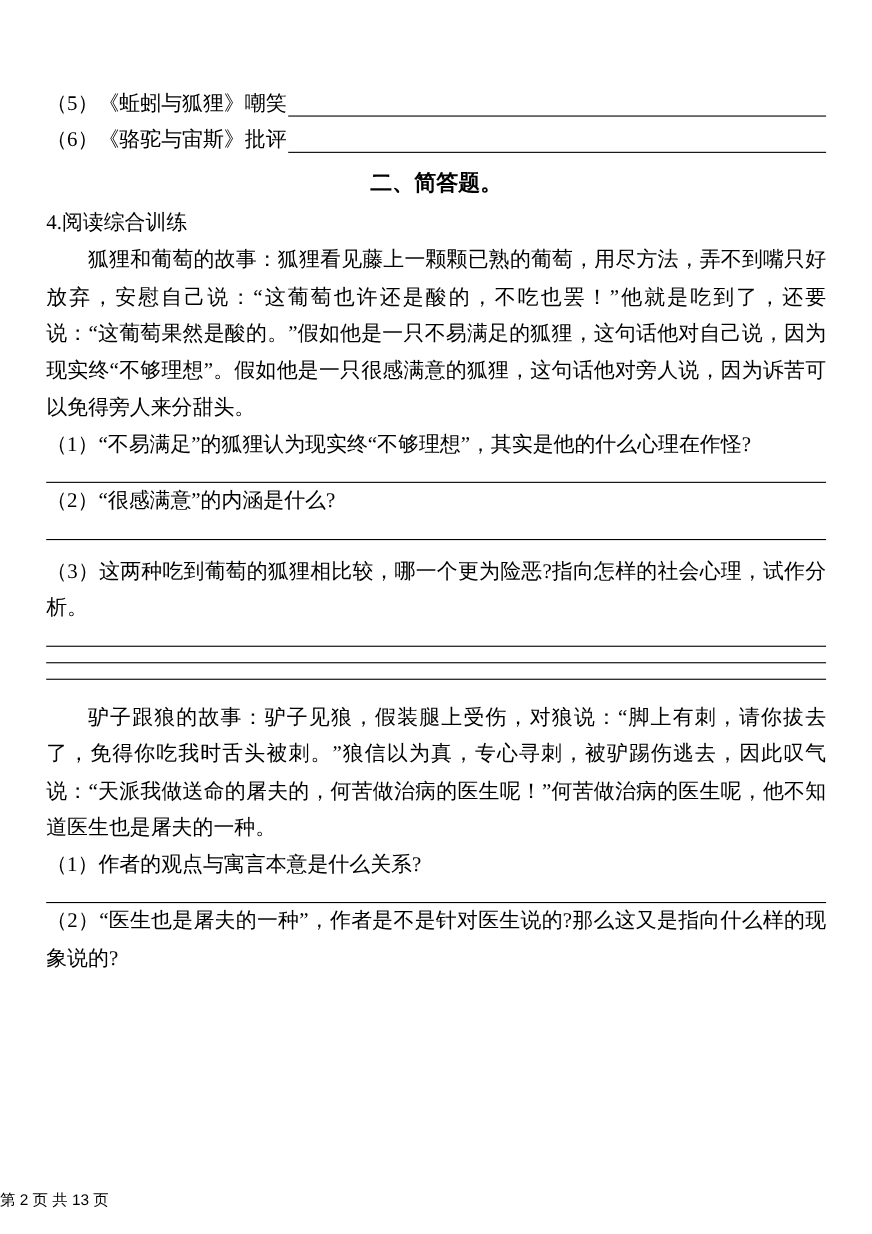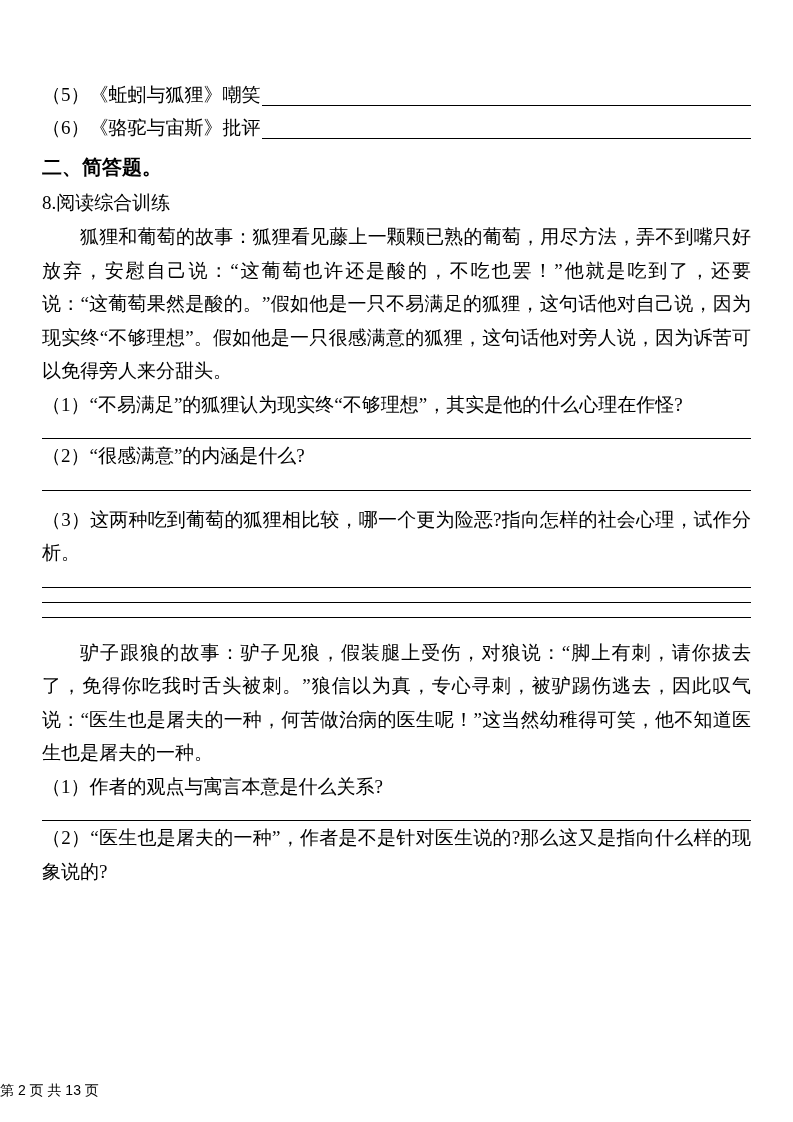--- a/index.html
+++ b/index.html
@@ -36,20 +36,21 @@
     flex: 1 1 auto;
     border-bottom: 1.2px solid #000;
     height: 22px;
     margin-left: 1px;
   }
   .section-title {
     font-size: 20px;
     font-weight: bold;
     line-height: 34px;
     margin-top: 6px;
+    text-align: center;
   }
   .sub-title {
     font-size: 19px;
     line-height: 34px;
     margin-top: 2px;
   }
   .para {
     font-size: 19px;
     line-height: 33.5px;
     text-align: justify;
@@ -95,39 +96,39 @@
     <span class="fill"></span>
   </div>
 
   <div class="line-item">
     <span class="lbl">（6）《骆驼与宙斯》批评</span>
     <span class="fill"></span>
   </div>
 
   <div class="section-title">二、简答题。</div>
 
-  <div class="sub-title">8.阅读综合训练</div>
+  <div class="sub-title">4.阅读综合训练</div>
 
   <p class="para indent">狐狸和葡萄的故事：狐狸看见藤上一颗颗已熟的葡萄，用尽方法，弄不到嘴只好放弃，安慰自己说：“这葡萄也许还是酸的，不吃也罢！”他就是吃到了，还要说：“这葡萄果然是酸的。”假如他是一只不易满足的狐狸，这句话他对自己说，因为现实终“不够理想”。假如他是一只很感满意的狐狸，这句话他对旁人说，因为诉苦可以免得旁人来分甜头。</p>
 
   <p class="q">（1）“不易满足”的狐狸认为现实终“不够理想”，其实是他的什么心理在作怪?</p>
   <div class="rule"></div>
 
   <p class="q" style="">（2）“很感满意”的内涵是什么?</p>
   <div class="rule"></div>
 
   <p class="q" style="margin-top:12px;">（3）这两种吃到葡萄的狐狸相比较，哪一个更为险恶?指向怎样的社会心理，试作分析。</p>
   <div class="rule"></div>
   <div class="rule tight"></div>
   <div class="rule tight"></div>
 
   <div class="gap-md"></div>
 
 
-  <p class="para indent">驴子跟狼的故事：驴子见狼，假装腿上受伤，对狼说：“脚上有刺，请你拔去了，免得你吃我时舌头被刺。”狼信以为真，专心寻刺，被驴踢伤逃去，因此叹气说：“医生也是屠夫的一种，何苦做治病的医生呢！”这当然幼稚得可笑，他不知道医生也是屠夫的一种。</p>
+  <p class="para indent">驴子跟狼的故事：驴子见狼，假装腿上受伤，对狼说：“脚上有刺，请你拔去了，免得你吃我时舌头被刺。”狼信以为真，专心寻刺，被驴踢伤逃去，因此叹气说：“天派我做送命的屠夫的，何苦做治病的医生呢！”何苦做治病的医生呢，他不知道医生也是屠夫的一种。</p>
 
   <p class="q">（1）作者的观点与寓言本意是什么关系?</p>
   <div class="rule"></div>
 
   <p class="q" style="">（2）“医生也是屠夫的一种”，作者是不是针对医生说的?那么这又是指向什么样的现象说的?</p>
 
   <div class="footer">第 2 页 共 13 页</div>
 </div>
 
 </body></html>

